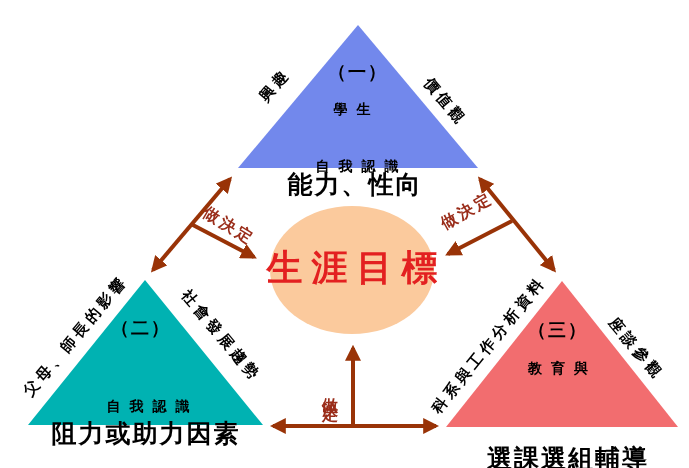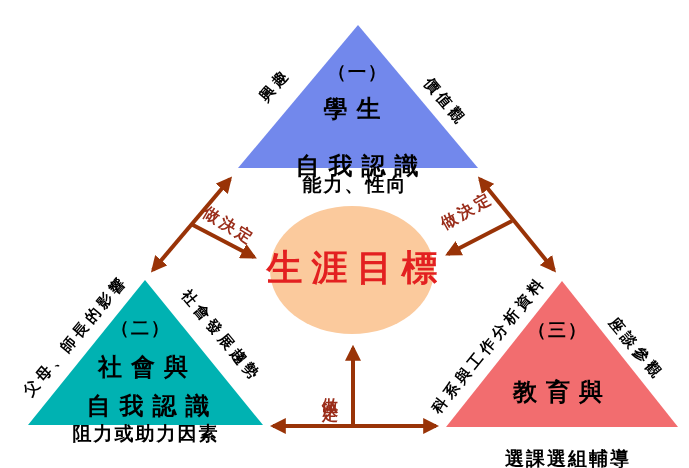--- a/index.html
+++ b/index.html
@@ -3,23 +3,23 @@
 <meta charset="utf-8">
 <style>
   html,body{margin:0;padding:0;background:#fff;}
   #stage{
     position:relative;width:689px;height:468px;background:#ffffff;overflow:hidden;
     font-family:"DejaVu Sans","Liberation Sans",sans-serif;
   }
   #diagram-svg{position:absolute;left:0;top:0;}
   .txt{position:absolute;transform:translate(-50%,-50%);white-space:nowrap;
        color:#000;font-weight:bold;line-height:1;}
-  .tri-line{font-size:24px;letter-spacing:9px;text-indent:9px;text-align:right;}
+  .tri-line{font-size:14px;letter-spacing:9px;text-indent:9px;text-align:right;}
   .tri-num{font-size:18px;letter-spacing:2px;}
-  .base-label{font-size:19px;letter-spacing:2px;}
+  .base-label{font-size:25px;letter-spacing:2px;}
   .edge-label{font-size:15px;letter-spacing:4px;}
   .center-label{font-size:36px;letter-spacing:9px;text-indent:9px;color:var(--center_text,#e32020);}
   .decision{font-size:16px;letter-spacing:3px;color:var(--decision_text,#9a2d1a);}
   .v-text{writing-mode:vertical-rl;text-orientation:upright;letter-spacing:4px;
           transform:translate(-50%,-50%);}
   .rot-l50{transform:translate(-50%,-50%) rotate(-50deg);}
   .rot-r50{transform:translate(-50%,-50%) rotate(50deg);}
   .rot-l51{transform:translate(-50%,-50%) rotate(-51deg);}
   .rot-r30{transform:translate(-50%,-50%) rotate(31deg);}
   .rot-l30{transform:translate(-50%,-50%) rotate(-30deg);}
@@ -55,28 +55,27 @@
   <div class="txt center-label" style="left:352px;top:268px;">生涯目標</div>
 
   <div class="txt tri-num" style="left:358px;top:72px;">（一）</div>
   <div class="txt tri-line" style="left:352px;top:109px;">學生</div>
   <div class="txt tri-line" style="left:357px;top:145px;margin-top:21px;">自我認識</div>
   <div class="txt base-label" style="left:355px;top:184px;">能力、性向</div>
   <div class="txt edge-label rot-l50" style="left:275px;top:85px;">興趣</div>
   <div class="txt edge-label rot-r50" style="left:445px;top:102px;">價值觀</div>
 
   <div class="txt tri-num" style="left:141px;top:328px;">（二）</div>
-  <div class="txt tri-line" style="left:143px;top:367px;">社會與</div>
   <div class="txt tri-line" style="left:148px;top:406px;">自我認識</div>
   <div class="txt base-label" style="left:146px;top:433px;">阻力或助力因素</div>
   <div class="txt edge-label rot-l50" style="left:76px;top:336px;">父母、師長的影響</div>
   <div class="txt edge-label rot-r50" style="left:221px;top:336px;">社會發展趨勢</div>
 
   <div class="txt tri-num" style="left:558px;top:330px;">（三）</div>
-  <div class="txt tri-line" style="left:558px;top:368px;margin-top:24px;">教育與</div>
+  <div class="txt tri-line" style="left:558px;top:368px;">教育與</div>
   <div class="txt base-label" style="left:568px;top:458px;">選課選組輔導</div>
   <div class="txt edge-label rot-l51" style="left:489px;top:345px;">科系與工作分析資料</div>
   <div class="txt edge-label rot-r50" style="left:636px;top:349px;">座談參觀</div>
 
   <div class="txt decision rot-r30" style="left:229px;top:226px;">做決定</div>
   <div class="txt decision rot-l30" style="left:467px;top:211px;">做決定</div>
   <div class="txt decision v-text" style="left:330px;top:390px;">做決定</div>
 
 </div>
 

